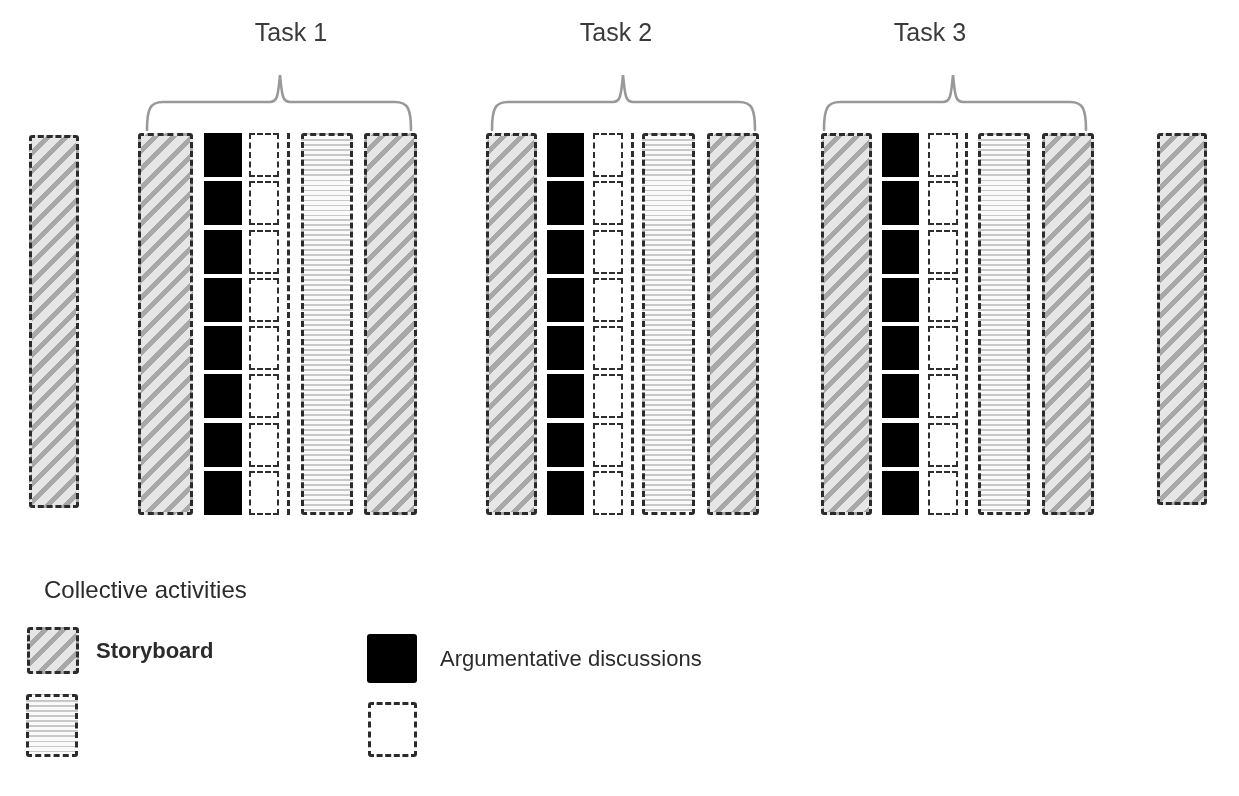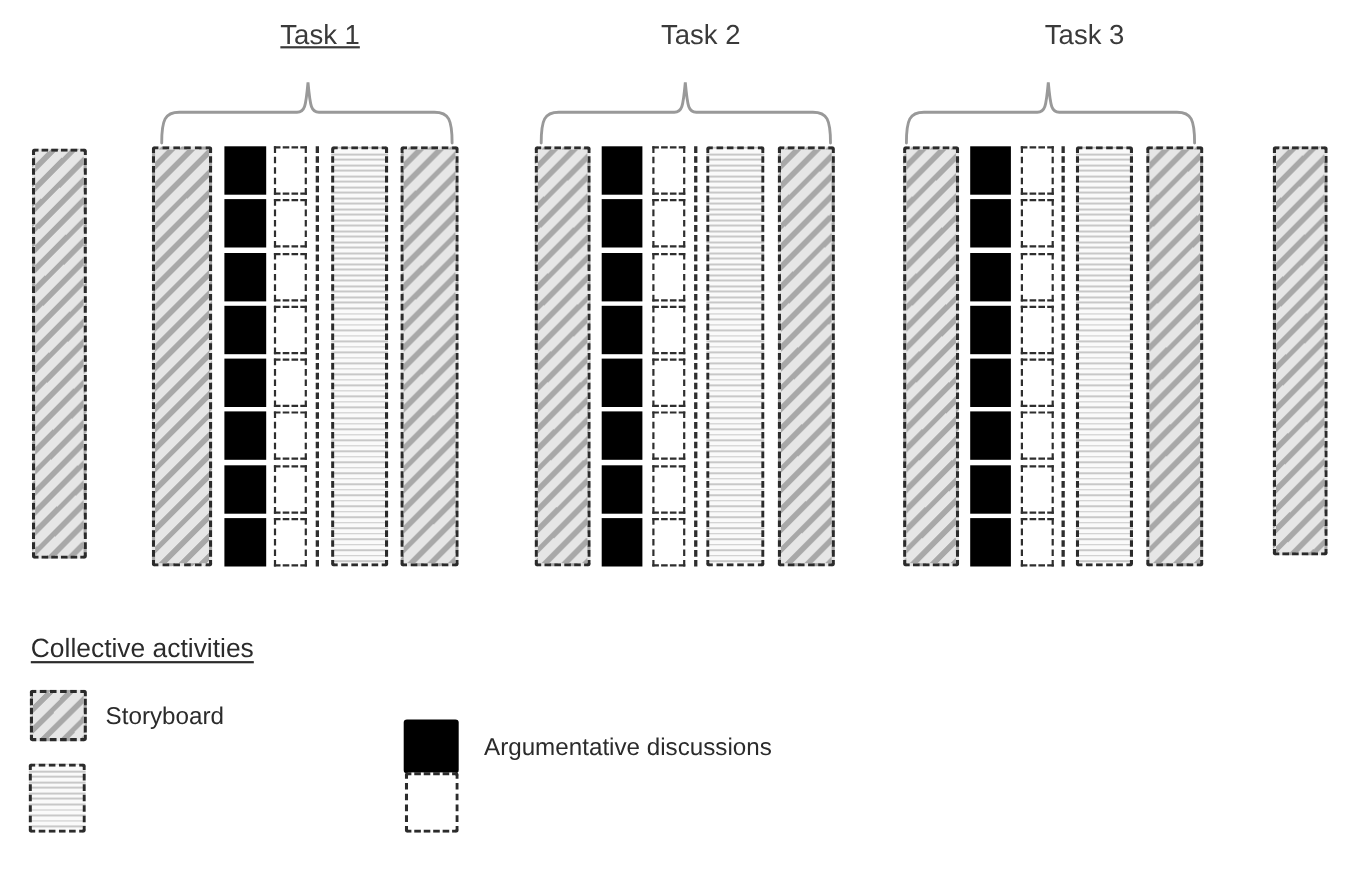--- a/index.html
+++ b/index.html
@@ -19,35 +19,36 @@
   .seg-col{
     position:absolute;display:flex;flex-direction:column;
     justify-content:space-between;box-sizing:border-box;
   }
   .seg-black{height:44px;background:#000;}
   .seg-review{height:44px;background:#fff;border:2px dashed #2e2e2e;box-sizing:border-box;}
   .vguide{position:absolute;width:0;border-left:3px dashed #2e2e2e;}
   .legend{position:absolute;inset:0;}
   .legend-heading{
     position:absolute;font-size:24px;color:#2b2b2b;
-    text-decoration:underline;text-decoration-thickness:2px;text-underline-offset:4px;
+    text-decoration-thickness:2px;text-underline-offset:4px;
     white-space:nowrap;
+    margin-left:16px;
   }
   .legend-row{position:absolute;display:flex;align-items:center;}
   .legend-swatch{border:3px dashed #2b2b2b;border-radius:3px;box-sizing:border-box;flex:none;}
   .legend-swatch.black{border:none;background:#000;}
   .legend-label{font-size:22px;color:#2b2b2b;white-space:nowrap;}
 </style>
 </head>
 <body>
 
 <div id="figure">
     <div class="bar hatch" style="left: 29px; top: 135px; width: 50px; height: 373px;"></div>
     <div class="bar hatch" style="left: 1157px; top: 133px; width: 50px; height: 372px;"></div>
-    <div class="task-label" style="left: 291px; top: 18px; text-decoration: underline;">Task 1</div>
+    <div class="task-label" style="left: 291px; top: 18px;">Task 1</div>
     <svg class="brace-svg" width="268" height="58" viewBox="0 0 268 58" style="left: 145px; top: 72px;">
       <path d="M 2 58 C 2 37 5 30 18 30 L 125 30 C 132 30 133 25 135 3 C 137 25 138 30 145 30 L 250 30 C 263 30 266 37 266 58" fill="none" stroke="#999999" stroke-width="2.6" stroke-linecap="round"></path>
     </svg>
     <div class="bar hatch" style="left: 138px; top: 133px; width: 55px; height: 382px;"></div>
     <div class="seg-col" style="left: 204px; top: 133px; width: 38px; height: 382px;">
       <div class="seg-black"></div>
       <div class="seg-black"></div>
       <div class="seg-black"></div>
       <div class="seg-black"></div>
       <div class="seg-black"></div>
@@ -61,21 +62,21 @@
       <div class="seg-review"></div>
       <div class="seg-review"></div>
       <div class="seg-review"></div>
       <div class="seg-review"></div>
       <div class="seg-review"></div>
       <div class="seg-review"></div>
     </div>
     <div class="vguide" style="left: 287px; top: 133px; height: 382px;"></div>
     <div class="bar hlines" style="left: 301px; top: 133px; width: 52px; height: 382px;"></div>
     <div class="bar hatch" style="left: 364px; top: 133px; width: 53px; height: 382px;"></div>
-    <div class="task-label" style="left: 616px; top: 18px; margin-left: 21px;">Task 2</div>
+    <div class="task-label" style="left: 616px; top: 18px;">Task 2</div>
     <svg class="brace-svg" width="267" height="58" viewBox="0 0 267 58" style="left: 490px; top: 72px;">
       <path d="M 2 58 C 2 37 5 30 18 30 L 123 30 C 130 30 131 25 133 3 C 135 25 136 30 143 30 L 249 30 C 262 30 265 37 265 58" fill="none" stroke="#999999" stroke-width="2.6" stroke-linecap="round"></path>
     </svg>
     <div class="bar hatch" style="left: 486px; top: 133px; width: 51px; height: 382px;"></div>
     <div class="seg-col" style="left: 547px; top: 133px; width: 37px; height: 382px;">
       <div class="seg-black"></div>
       <div class="seg-black"></div>
       <div class="seg-black"></div>
       <div class="seg-black"></div>
       <div class="seg-black"></div>
@@ -89,21 +90,21 @@
       <div class="seg-review"></div>
       <div class="seg-review"></div>
       <div class="seg-review"></div>
       <div class="seg-review"></div>
       <div class="seg-review"></div>
       <div class="seg-review"></div>
     </div>
     <div class="vguide" style="left: 631px; top: 133px; height: 382px;"></div>
     <div class="bar hlines" style="left: 642px; top: 133px; width: 53px; height: 382px;"></div>
     <div class="bar hatch" style="left: 707px; top: 133px; width: 52px; height: 382px;"></div>
-    <div class="task-label" style="left: 986px; top: 18px;">Task 3</div>
+    <div class="task-label" style="left: 930px; top: 18px;">Task 3</div>
     <svg class="brace-svg" width="266" height="58" viewBox="0 0 266 58" style="left: 822px; top: 72px;">
       <path d="M 2 58 C 2 37 5 30 18 30 L 121 30 C 128 30 129 25 131 3 C 133 25 134 30 141 30 L 248 30 C 261 30 264 37 264 58" fill="none" stroke="#999999" stroke-width="2.6" stroke-linecap="round"></path>
     </svg>
     <div class="bar hatch" style="left: 821px; top: 133px; width: 51px; height: 382px;"></div>
     <div class="seg-col" style="left: 882px; top: 133px; width: 37px; height: 382px;">
       <div class="seg-black"></div>
       <div class="seg-black"></div>
       <div class="seg-black"></div>
       <div class="seg-black"></div>
       <div class="seg-black"></div>
@@ -122,31 +123,31 @@
       <div class="seg-review"></div>
     </div>
     <div class="vguide" style="left: 965px; top: 133px; height: 382px;"></div>
     <div class="bar hlines" style="left: 978px; top: 133px; width: 52px; height: 382px;"></div>
     <div class="bar hatch" style="left: 1042px; top: 133px; width: 52px; height: 382px;"></div>
   </div>
 
 <div class="legend">
   <div class="legend-heading" style="left:28px;top:576px;">Collective activities</div>
 
-  <div class="legend-row" style="left:27px;top:627px;">
+  <div class="legend-row" style="left:27px;top:627px;font-weight:bold;">
     <div class="legend-swatch hatch" style="width:52px;height:47px;"></div>
     <div class="legend-label" style="margin-left:17px;">Storyboard</div>
   </div>
 
   <div class="legend-row" style="left:26px;top:694px;">
     <div class="legend-swatch hlines" style="width:52px;height:63px;"></div>
   </div>
 
 
-  <div class="legend-row" style="left:367px;top:654px;">
+  <div class="legend-row" style="left:367px;top:634px;">
     <div class="legend-swatch black" style="width:50px;height:49px;"></div>
     <div class="legend-label" style="margin-left:23px;">Argumentative discussions</div>
   </div>
 
   <div class="legend-row" style="left:368px;top:702px;">
     <div class="legend-swatch" style="width:49px;height:55px;background:#fff;"></div>
   </div>
 </div>
 
 </body></html>

